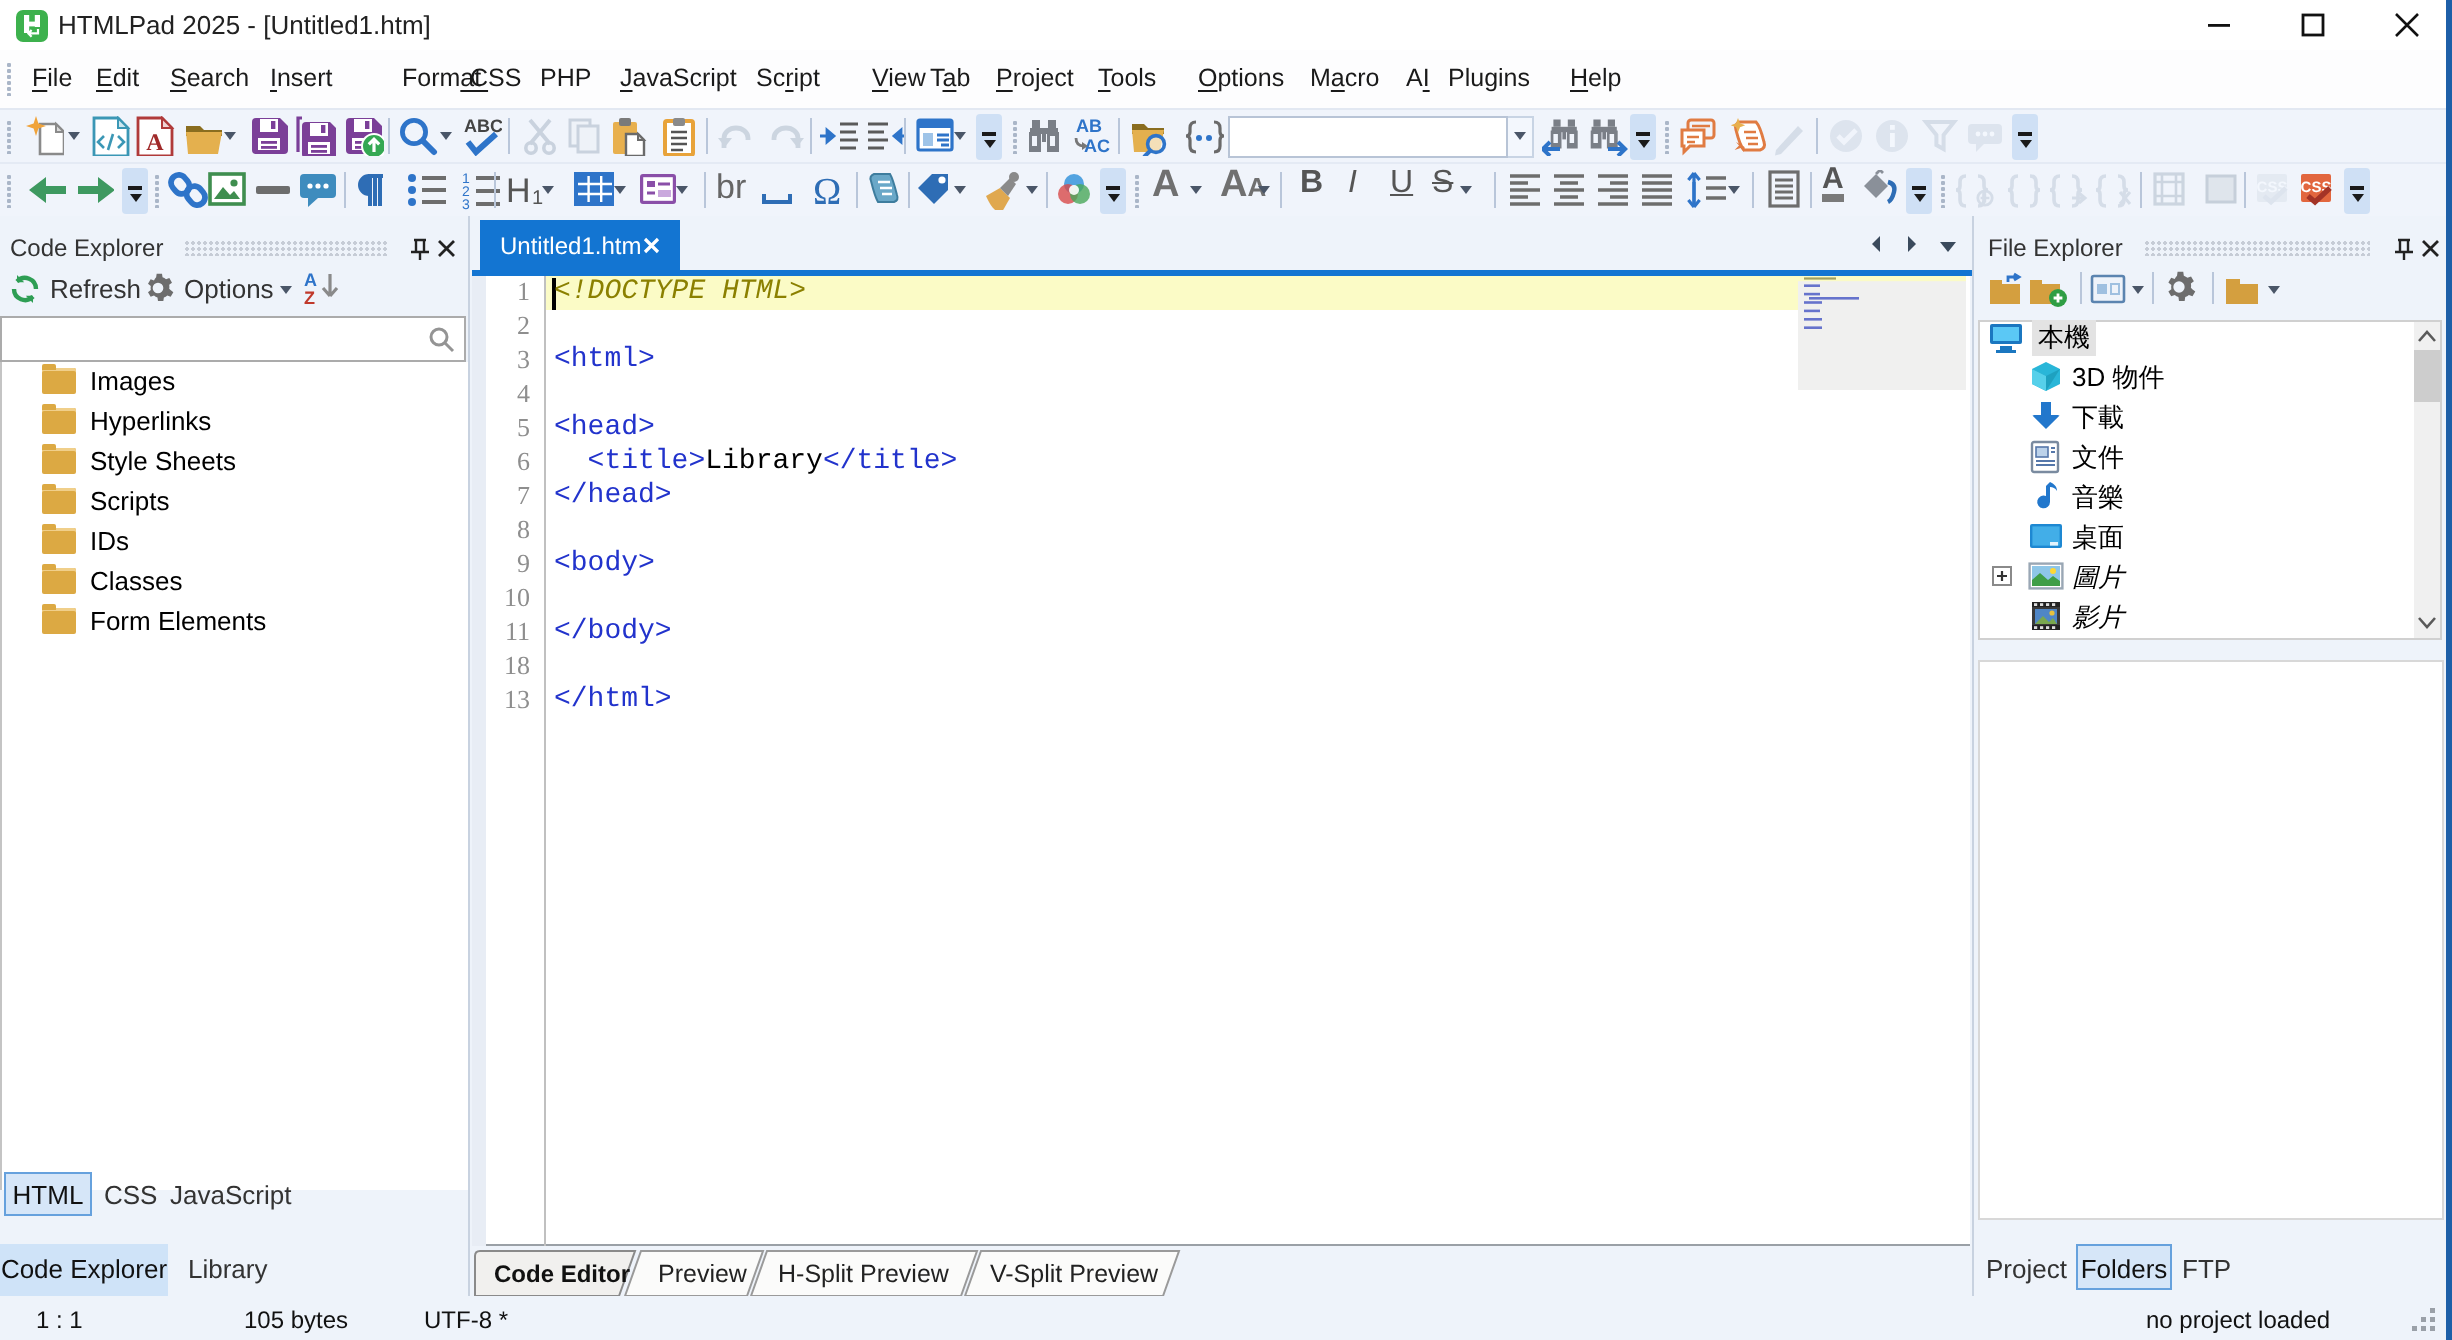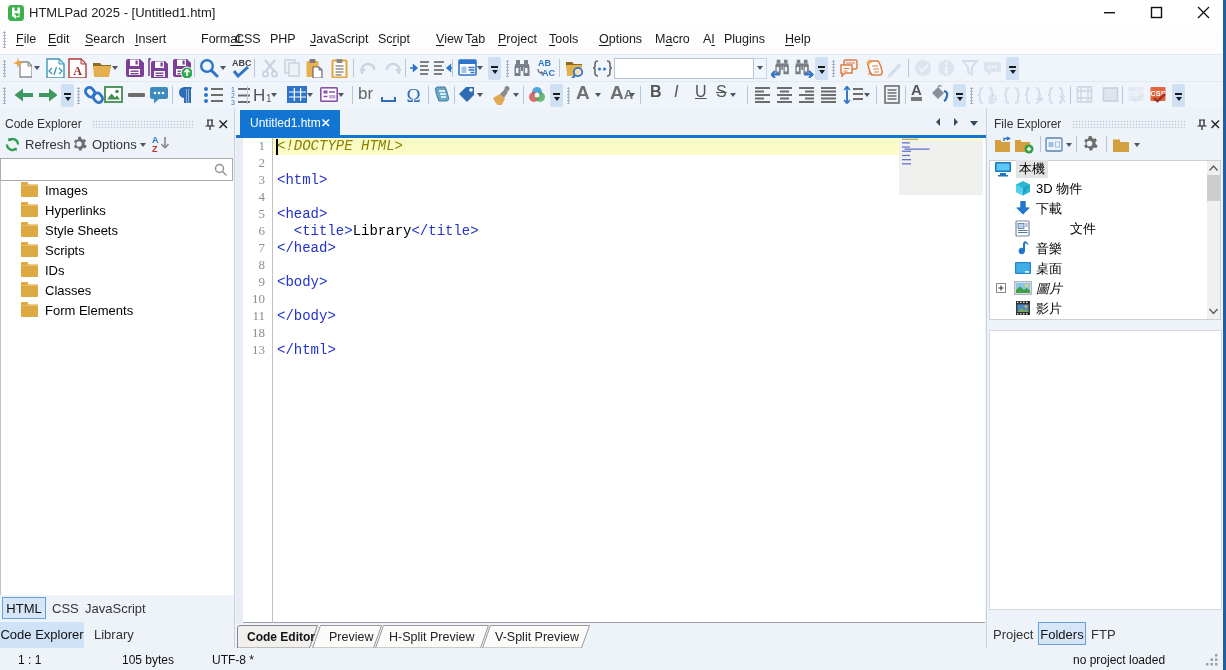--- a/index.html
+++ b/index.html
@@ -545,21 +545,21 @@
       <div class="trow" style="top:100px;">
           <span class="fold"></span>
           <span class="tl">Classes</span>
         </div>
       <div class="trow" style="top:120px;">
           <span class="fold"></span>
           <span class="tl">Form Elements</span>
         </div>
     </div>
 
-    <div class="abs" style="left:2px; top:489px; width:233px; height:23px;">
+    <div class="abs" style="left:2px; top:478px; width:233px; height:23px;">
       <span class="abs" style="left:0px; top:0px; width:44px; height:22px; background:#d6e6f8; border:1px solid #66a1dd; font-size:13px; color:#111; text-align:center; padding-top:3px;">HTML</span>
       <span class="abs" style="left:50px; top:4px; font-size:13px; color:#333;">CSS</span>
       <span class="abs" style="left:83px; top:4px; font-size:13px; color:#333;">JavaScript</span>
     </div>
     <div class="abs" style="left:0px; top:514px; width:235px; height:26px;">
       <span class="abs" style="left:0px; top:0px; width:84px; height:26px; background:#cfe3f8; font-size:13px; color:#111; text-align:center; padding-top:5px;">Code Explorer</span>
       <span class="abs" style="left:94px; top:5px; font-size:13px; color:#333;">Library</span>
     </div>
   </div>
 
@@ -703,21 +703,21 @@
             <path d="M9 14.5 l-6.8 -6.8 h4.3 v-6.2 h5 v6.2 h4.3 Z" fill="#2277cc"></path>
           </svg>
         <span class="tlz" style="left:46px;">下載</span>
       </div>
       <div class="trow" style="top:58px;">
         <svg class="abs" style="left:25px; top:1px;" width="16" height="17">
             <rect x="1" y="1" width="13" height="15" rx="1" fill="#fff" stroke="#7a8ba0" stroke-width="1.2"></rect>
             <rect x="3" y="3.5" width="6" height="5" fill="#bcd2ea" stroke="#5577aa" stroke-width="0.8"></rect>
             <path d="M10.5 4 h2 M10.5 6 h2 M3 10.5 h9.5 M3 12.5 h9.5" stroke="#5577aa" stroke-width="1"></path>
           </svg>
-        <span class="tlz" style="left:46px;margin-left:34px;">文件</span>
+        <span class="tlz" style="left:46px;">文件</span>
       </div>
       <div class="trow" style="top:78px;">
         <svg class="abs" style="left:25px; top:1px;" width="16" height="17">
             <path d="M10 1 v10 a3.2 3.2 0 1 1 -2 -3 V3 Z" fill="#2277cc"></path>
             <path d="M10 1 c2 1 3.5 2 3.5 4.5 c-1 -1.5 -2 -2 -3.5 -2 Z" fill="#2277cc"></path>
           </svg>
         <span class="tlz" style="left:46px;">音樂</span>
       </div>
       <div class="trow" style="top:98px;">
         <svg class="abs" style="left:24px; top:2px;" width="18" height="15">
@@ -750,21 +750,21 @@
             <rect x="8" y="1.6" width="1.6" height="1.4" fill="#ddd"></rect>
             <rect x="11" y="1.6" width="1.6" height="1.4" fill="#ddd"></rect>
             <rect x="2" y="13.1" width="1.6" height="1.4" fill="#ddd"></rect>
             <rect x="5" y="13.1" width="1.6" height="1.4" fill="#ddd"></rect>
             <rect x="8" y="13.1" width="1.6" height="1.4" fill="#ddd"></rect>
             <rect x="11" y="13.1" width="1.6" height="1.4" fill="#ddd"></rect>
             <rect x="2.5" y="4.5" width="11" height="7.5" fill="#4f86c6"></rect>
             <path d="M2.5 12 l4 -4 3 3 2 -2 2 3z" fill="#79a84f"></path>
             <circle cx="11" cy="6.5" r="1.3" fill="#e8c13a"></circle>
           </svg>
-        <span class="tlz" style="left:46px;">影片</span>
+        <span class="tlz" style="left:46px;font-style:italic;">影片</span>
       </div>
     </div>
 
     <div class="abs" style="left:2px; top:222px; width:233px; height:280px; background:#fff; border:1px solid #d8d8d8;"></div>
 
     <div class="abs" style="left:0px; top:514px; width:240px; height:26px; font-size:13px; color:#333;">
       <span class="abs" style="left:6px; top:5px;">Project</span>
       <span class="abs" style="left:51px; top:0px; width:48px; height:23px; background:#d6e6f8; border:1px solid #66a1dd; text-align:center; padding-top:4px; color:#111;">Folders</span>
       <span class="abs" style="left:104px; top:5px;">FTP</span>
     </div>

